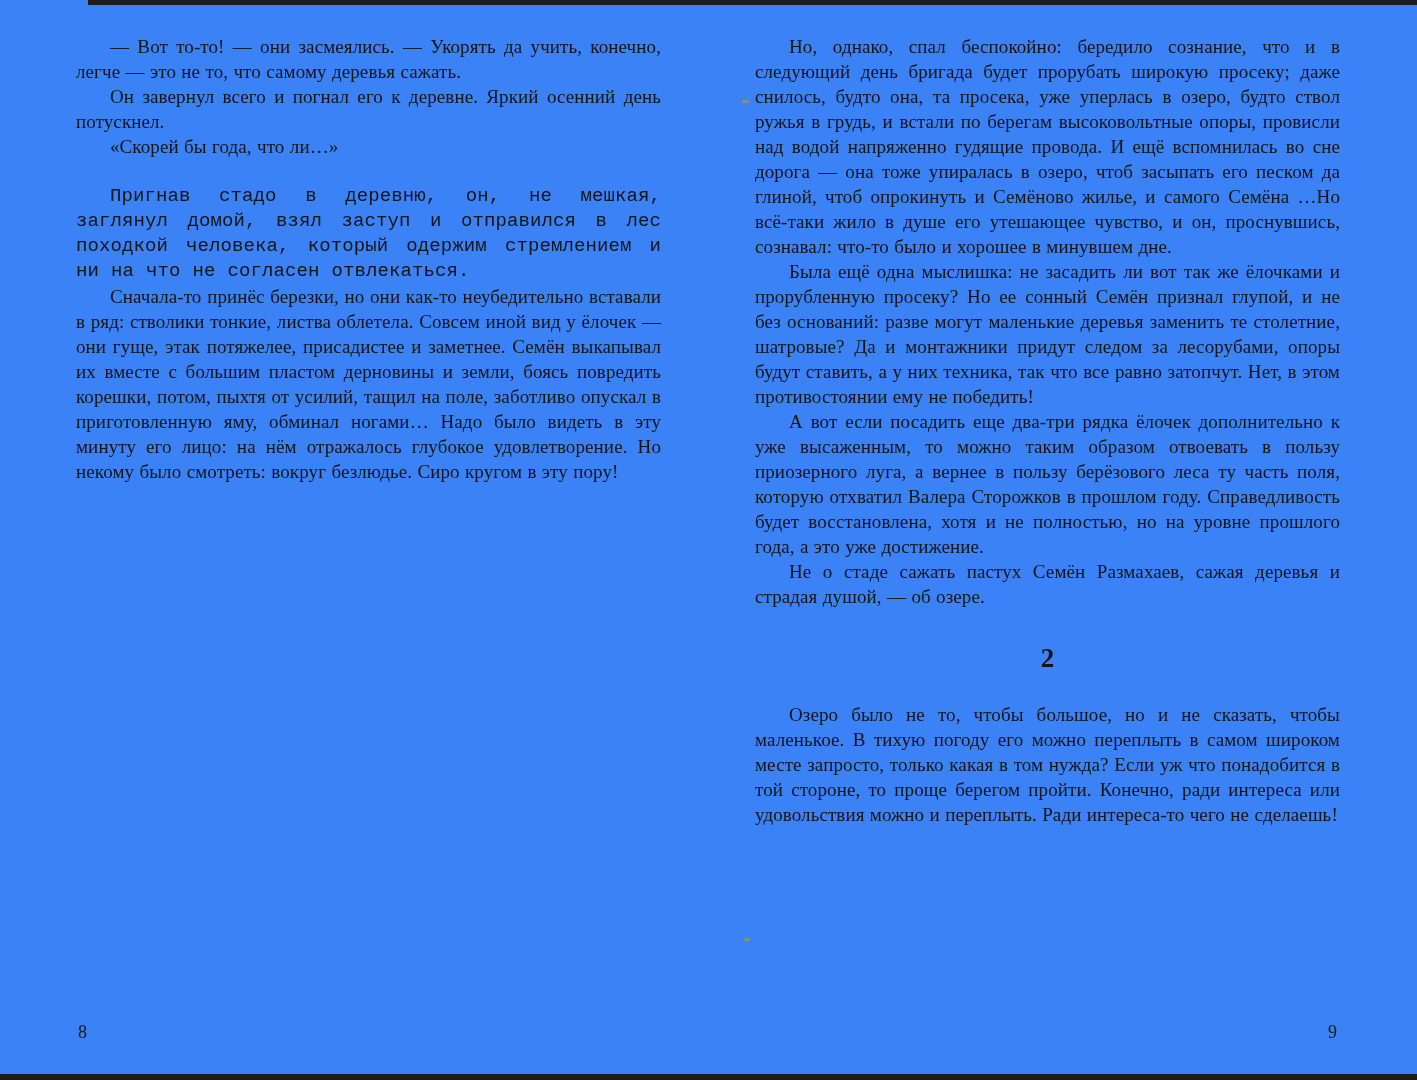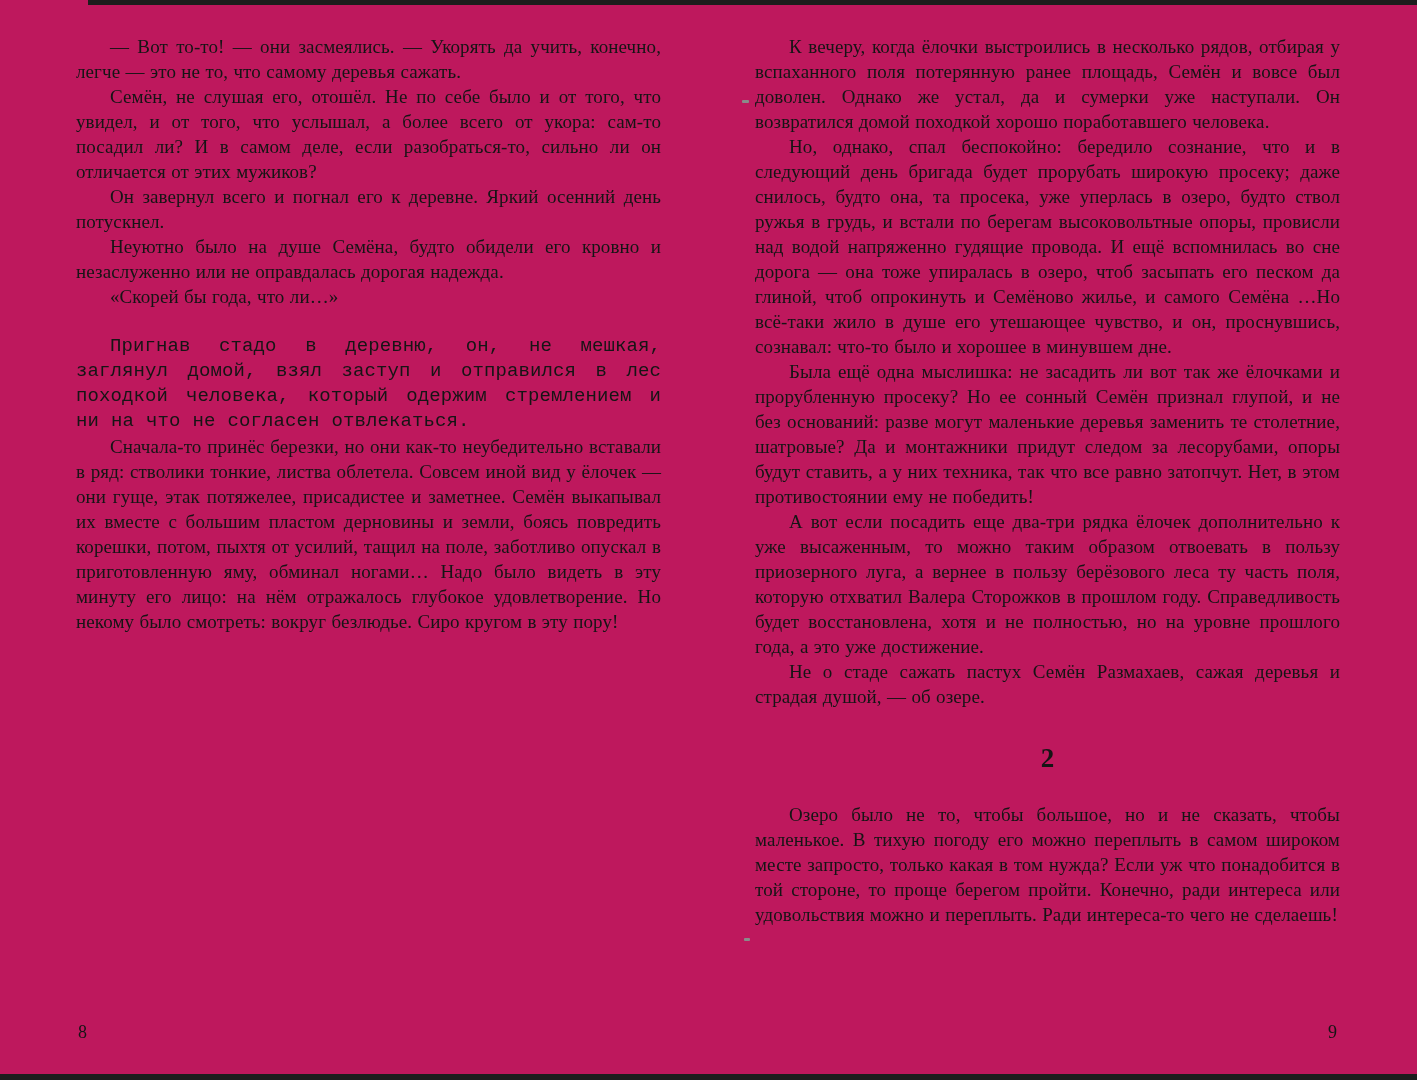--- a/index.html
+++ b/index.html
@@ -3,21 +3,21 @@
 <meta charset="utf-8">
 <style>
   * { box-sizing: border-box; }
   html, body { margin: 0; padding: 0; }
   body { background: #e9e9e9; }
 
   .scan {
     position: relative;
     width: 1417px;
     height: 1080px;
-    background: #be185d;
+    background: #3b82f6;
     overflow: hidden;
     font-family: "Liberation Serif", "DejaVu Serif", serif;
     color: #151515;
   }
 
   
   .edge { position: absolute; background: #1d1d1d; }
   .edge-top { top: 0; left: 88px; right: 0; height: 5px; }
   .edge-bottom { bottom: 0; left: 0; right: 0; height: 6px; }
   .artifact { position: absolute; background: #8a8a8a; border-radius: 1px; }
@@ -65,30 +65,27 @@
 <body>
 
 <div class="scan">
 
   <div class="edge edge-top"></div>
 
   <div class="spread">
 
     <div class="page">
       <p>— Вот то-то! — они засмеялись. — Укорять да учить, конечно, легче — это не то, что самому деревья сажать.</p>
-      <p>Семён, не слушая его, отошёл. Не по себе было и от того, что увидел, и от того, что услышал, а более всего от укора: сам-то посадил ли? И в самом деле, если разобраться-то, сильно ли он отличается от этих мужиков?</p>
       <p>Он завернул всего и погнал его к деревне. Яркий осенний день потускнел.</p>
-      <p>Неуютно было на душе Семёна, будто обидели его кровно и незаслуженно или не оправдалась дорогая надежда.</p>
       <p>«Скорей бы года, что ли…»</p>
       <p class="section-gap">Пригнав стадо в деревню, он, не мешкая, заглянул домой, взял заступ и отправился в лес походкой человека, который одержим стремлением и ни на что не согласен отвлекаться.</p>
       <p>Сначала-то принёс березки, но они как-то неубедительно вставали в ряд: стволики тонкие, листва облетела. Совсем иной вид у ёлочек — они гуще, этак потяжелее, присадистее и заметнее. Семён выкапывал их вместе с большим пластом дерновины и земли, боясь повредить корешки, потом, пыхтя от усилий, тащил на поле, заботливо опускал в приготовленную яму, обминал ногами… Надо было видеть в эту минуту его лицо: на нём отражалось глубокое удовлетворение. Но некому было смотреть: вокруг безлюдье. Сиро кругом в эту пору!</p>
     </div>
 
     <div class="page">
-      <p>К вечеру, когда ёлочки выстроились в несколько рядов, отбирая у вспаханного поля потерянную ранее площадь, Семён и вовсе был доволен. Однако же устал, да и сумерки уже наступали. Он возвратился домой походкой хорошо поработавшего человека.</p>
       <p>Но, однако, спал беспокойно: бередило сознание, что и в следующий день бригада будет прорубать широкую просеку; даже снилось, будто она, та просека, уже уперлась в озеро, будто ствол ружья в грудь, и встали по берегам высоковольтные опоры, провисли над водой напряженно гудящие провода. И ещё вспомнилась во сне дорога — она тоже упиралась в озеро, чтоб засыпать его песком да глиной, чтоб опрокинуть и Семёново жилье, и самого Семёна …Но всё-таки жило в душе его утешающее чувство, и он, проснувшись, сознавал: что-то было и хорошее в минувшем дне.</p>
       <p>Была ещё одна мыслишка: не засадить ли вот так же ёлочками и прорубленную просеку? Но ее сонный Семён признал глупой, и не без оснований: разве могут маленькие деревья заменить те столетние, шатровые? Да и монтажники придут следом за лесорубами, опоры будут ставить, а у них техника, так что все равно затопчут. Нет, в этом противостоянии ему не победить!</p>
       <p>А вот если посадить еще два-три рядка ёлочек дополнительно к уже высаженным, то можно таким образом отвоевать в пользу приозерного луга, а вернее в пользу берёзового леса ту часть поля, которую отхватил Валера Сторожков в прошлом году. Справедливость будет восстановлена, хотя и не полностью, но на уровне прошлого года, а это уже достижение.</p>
       <p>Не о стаде сажать пастух Семён Размахаев, сажая деревья и страдая душой, — об озере.</p>
 
       <div class="section-heading">2</div>
 
       <p>Озеро было не то, чтобы большое, но и не сказать, чтобы маленькое. В тихую погоду его можно переплыть в самом широком месте запросто, только какая в том нужда? Если уж что понадобится в той стороне, то проще берегом пройти. Конечно, ради интереса или удовольствия можно и переплыть. Ради интереса-то чего не сделаешь!</p>
     </div>
 

